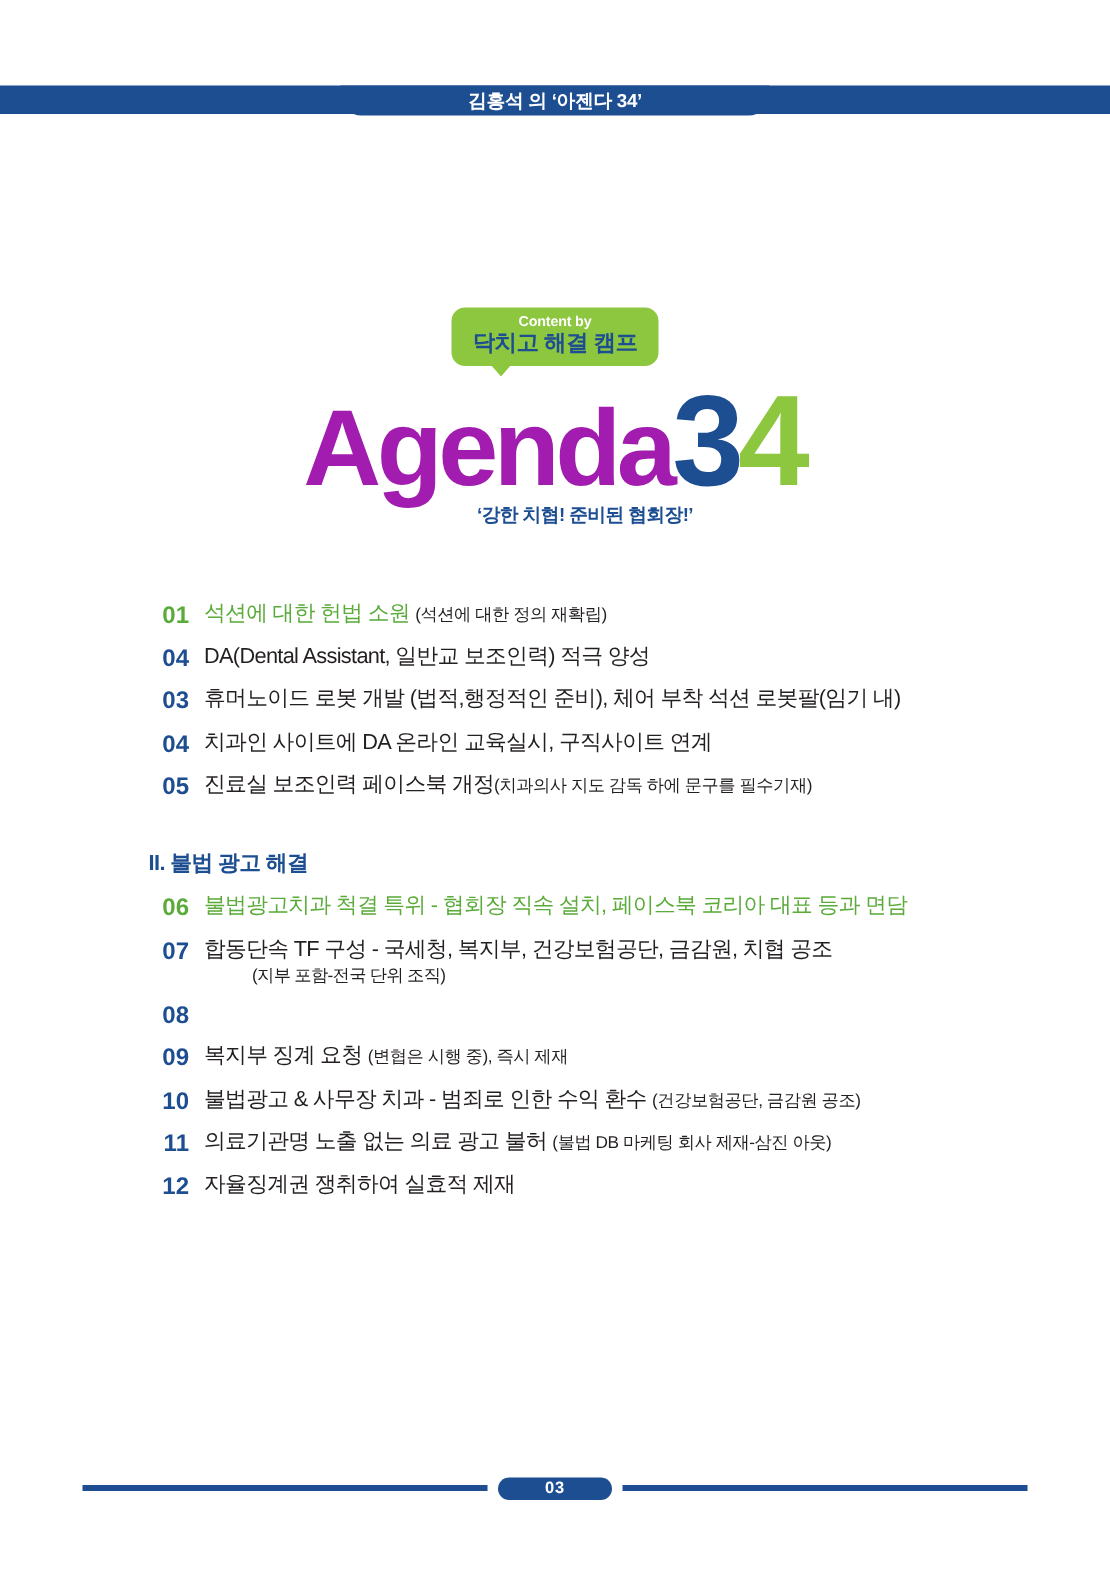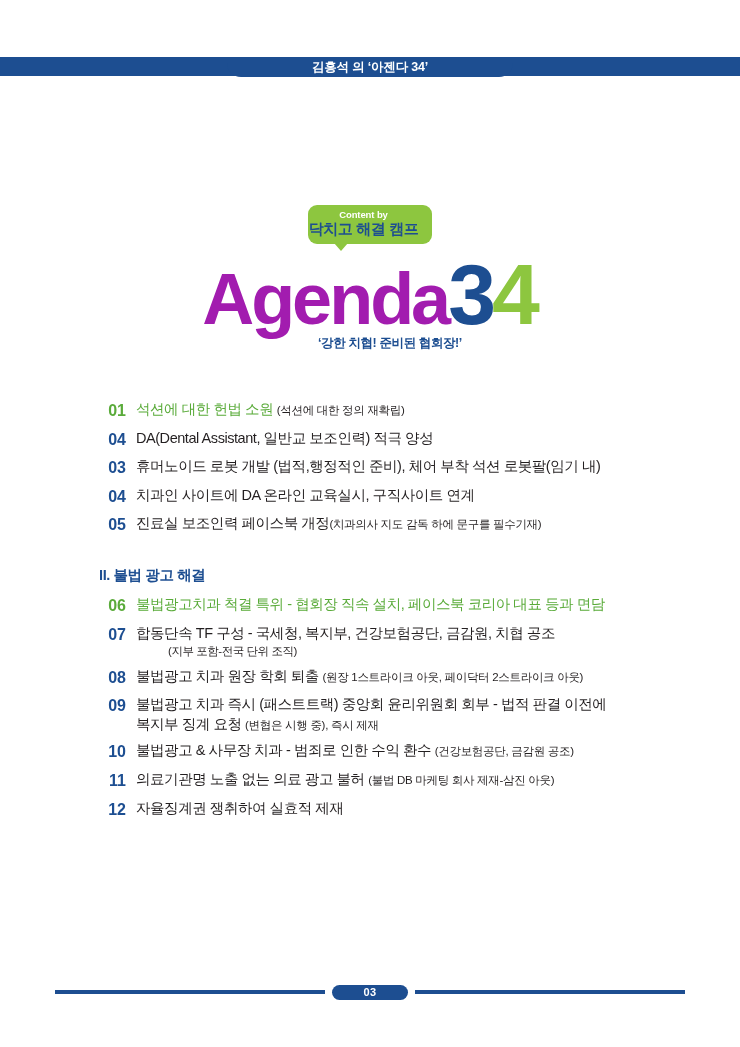--- a/index.html
+++ b/index.html
@@ -52,21 +52,21 @@
     top: 205px;
     left: 0;
     width: 740px;
     text-align: center;
   }
   .content-badge {
     display: inline-block;
     position: relative;
     background: #8dc63f;
     border-radius: 9px;
-    padding: 5px 14px 7px 1px;
+    padding: 5px 14px 7px 14px;
     text-align: center;
     line-height: 1.05;
   }
   .content-badge:after {
     content: "";
     position: absolute;
     bottom: -7px;
     left: 26px;
     width: 0;
     height: 0;
@@ -271,26 +271,25 @@
     <div class="txt"><span>불법광고치과 척결 특위 - 협회장 직속 설치, 페이스북 코리아 대표 등과 면담</span></div>
   </div>
 
   <div class="item">
     <div class="num">07</div>
     <div class="txt"><span>합동단속 TF 구성 - 국세청, 복지부, 건강보험공단, 금감원, 치협 공조</span><span class="subline">(지부 포함-전국 단위 조직)</span></div>
   </div>
 
   <div class="item">
     <div class="num">08</div>
-    <div class="txt"><span>불법광고 치과 원장 학회 퇴출 </span><span class="sub">(원장 1스트라이크 아웃, 페이닥터 2스트라이크 아웃)</span></div>
   </div>
 
   <div class="item">
     <div class="num">09</div>
-    <div class="txt"><span>불법광고 치과 즉시 (패스트트랙) 중앙회 윤리위원회 회부 - 법적 판결 이전에</span><span class="line2"><span>복지부 징계 요청 </span><span class="sub">(변협은 시행 중), 즉시 제재</span></span></div>
+    <div class="txt"><span class="line2"><span>복지부 징계 요청 </span><span class="sub">(변협은 시행 중), 즉시 제재</span></span></div>
   </div>
 
   <div class="item">
     <div class="num">10</div>
     <div class="txt"><span>불법광고 &amp; 사무장 치과 - 범죄로 인한 수익 환수 </span><span class="sub">(건강보험공단, 금감원 공조)</span></div>
   </div>
 
   <div class="item">
     <div class="num">11</div>
     <div class="txt"><span>의료기관명 노출 없는 의료 광고 불허 </span><span class="sub">(불법 DB 마케팅 회사 제재-삼진 아웃)</span></div>

